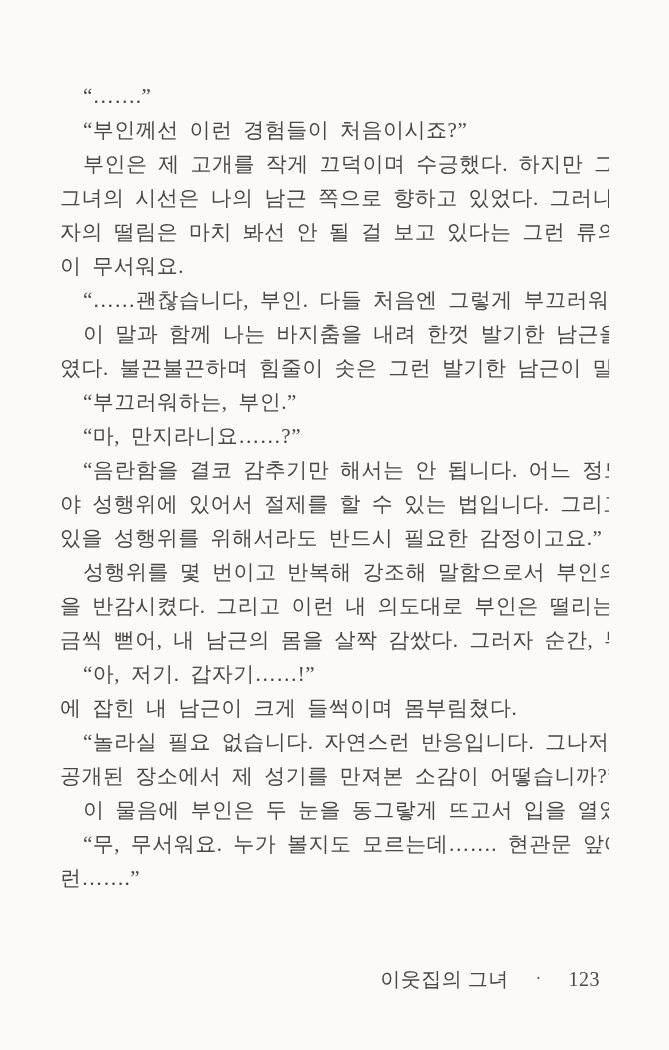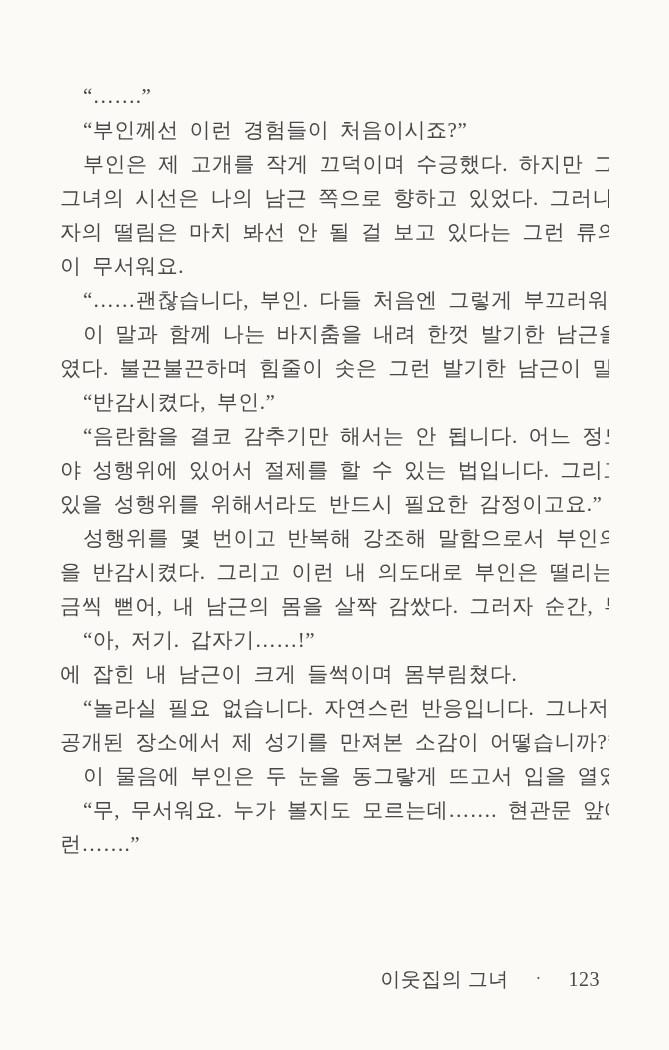--- a/index.html
+++ b/index.html
@@ -65,21 +65,22 @@
   <div class="text-block">
     <div class="line indent end">“…….”</div>
     <div class="line indent end">“부인께선 이런 경험들이 처음이시죠?”</div>
     <div class="line indent">부인은 제 고개를 작게 끄덕이며 수긍했다. 하지만 그러면서도</div>
     <div class="line">그녀의 시선은 나의 남근 쪽으로 향하고 있었다. 그러나 그 눈동</div>
     <div class="line">자의 떨림은 마치 봐선 안 될 걸 보고 있다는 그런 류의 불안감</div>
     <div class="line end">이 무서워요.</div>
     <div class="line indent">“……괜찮습니다, 부인. 다들 처음엔 그렇게 부끄러워하는 법입</div>
     <div class="line indent">이 말과 함께 나는 바지춤을 내려 한껏 발기한 남근을 꺼내보</div>
     <div class="line end">였다. 불끈불끈하며 힘줄이 솟은 그런 발기한 남근이 말이다.</div>
-    <div class="line indent end">“반감시켰다, 부인.”</div>
+    <div class="line indent end">“부끄러워하는, 부인.”</div>
+    <div class="line indent end">“마, 만지라니요……?”</div>
     <div class="line indent">“음란함을 결코 감추기만 해서는 안 됩니다. 어느 정도 표출해</div>
     <div class="line">야 성행위에 있어서 절제를 할 수 있는 법입니다. 그리고 앞으로</div>
     <div class="line end">있을 성행위를 위해서라도 반드시 필요한 감정이고요.”</div>
     <div class="line indent">성행위를 몇 번이고 반복해 강조해 말함으로서 부인의 경각심</div>
     <div class="line">을 반감시켰다. 그리고 이런 내 의도대로 부인은 떨리는 손을 조</div>
     <div class="line">금씩 뻗어, 내 남근의 몸을 살짝 감쌌다. 그러자 순간, 부인의 손</div>
     <div class="line indent end">“아, 저기. 갑자기……!”</div>
     <div class="line end">에 잡힌 내 남근이 크게 들썩이며 몸부림쳤다.</div>
     <div class="line indent">“놀라실 필요 없습니다. 자연스런 반응입니다. 그나저나 이렇게</div>
     <div class="line end">공개된 장소에서 제 성기를 만져본 소감이 어떻습니까?”</div>

